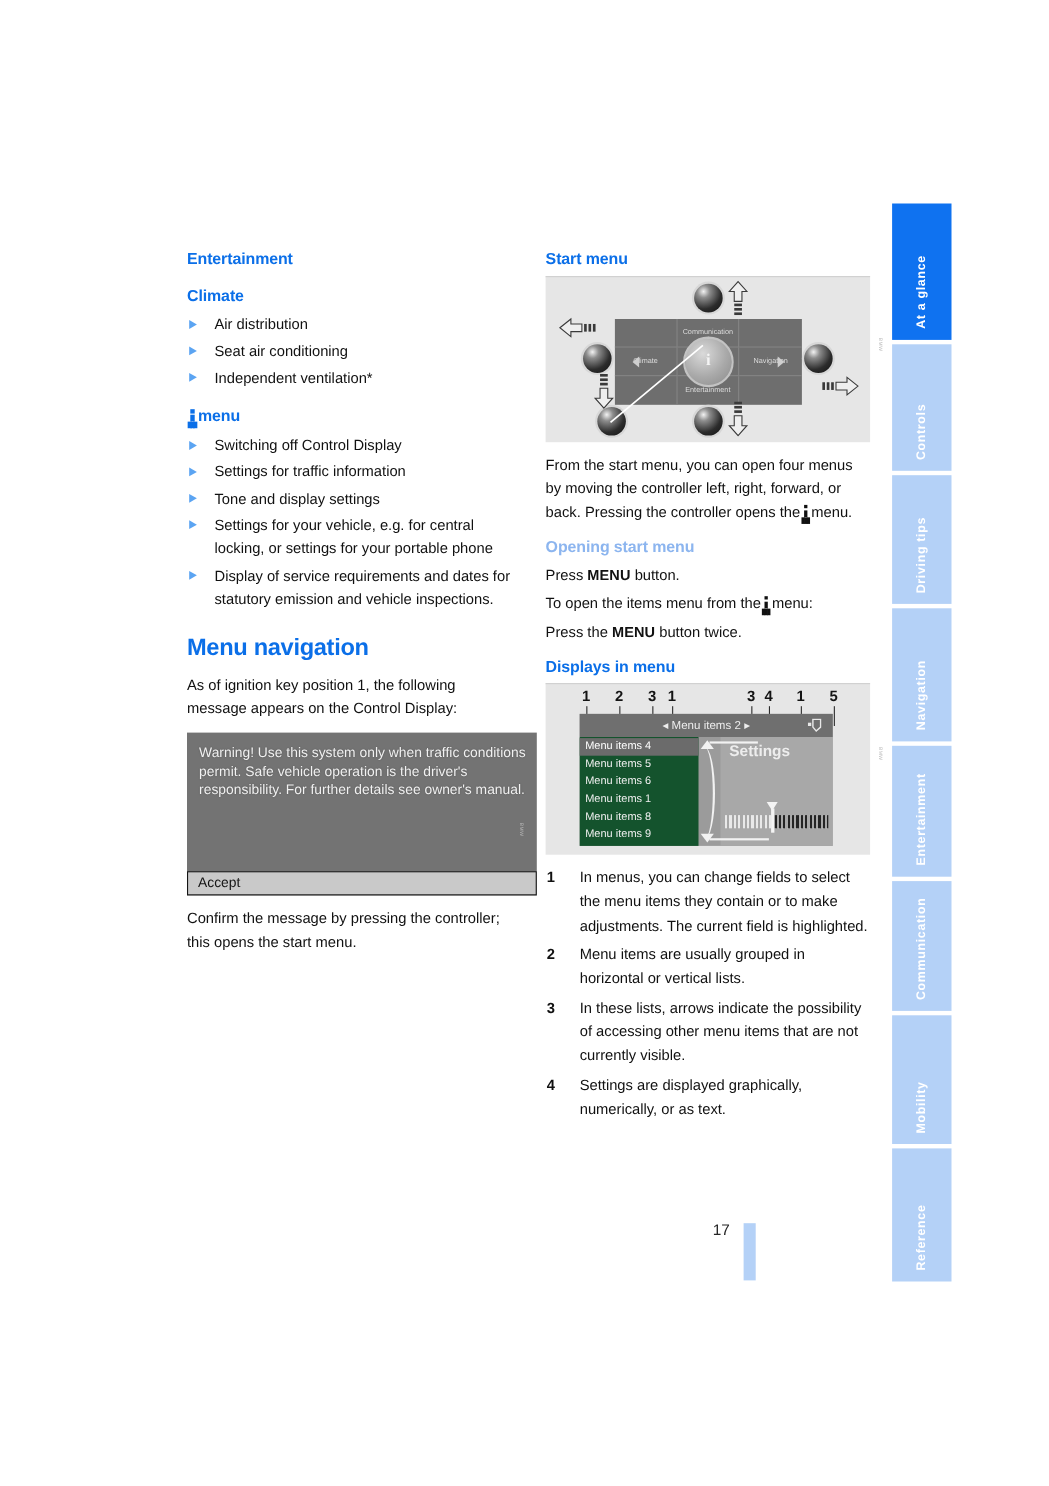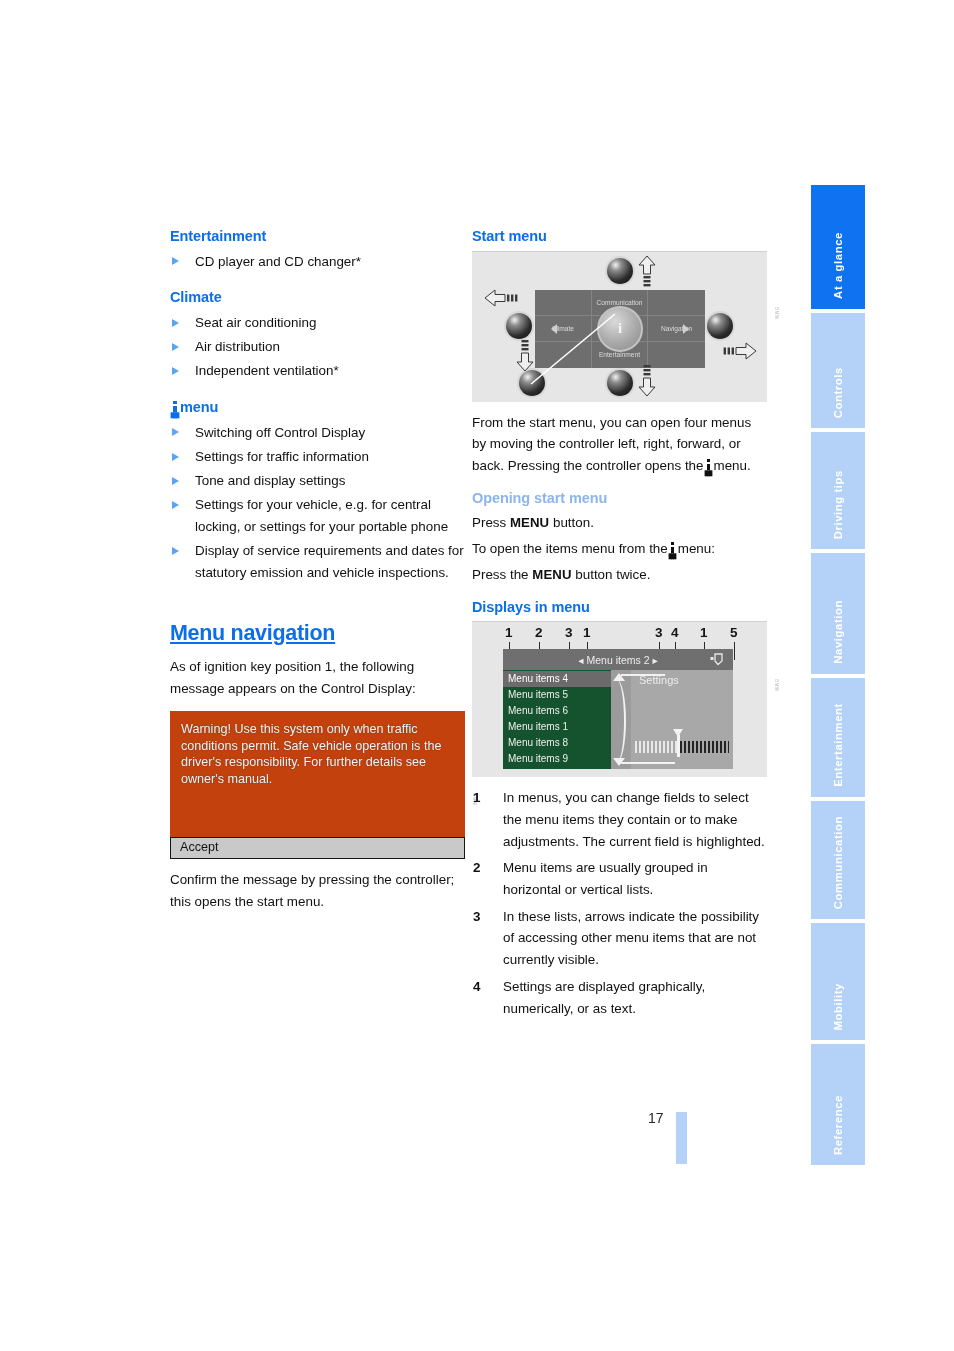--- a/index.html
+++ b/index.html
@@ -16,41 +16,41 @@
     overflow: hidden;
   }
 
   
   .col {
     position: absolute;
     top: 228px;
     width: 295px;
   }
   .col-left  { left: 170px; }
-  .col-right { left: 472px; }
+  .col-right { left: 496px; }
 
   
   .h-blue {
     color: #0b6fe8;
     font-size: 14.5px;
     font-weight: bold;
     letter-spacing: -0.1px;
     margin: 0 0 6px 0;
     line-height: 1.15;
   }
   .h-blue.light { color: #8cb5ef; }
   .h-section {
     color: #0b6fe8;
     font-size: 21.5px;
     font-weight: bold;
     letter-spacing: -0.3px;
     margin: 0 0 11px 0;
     line-height: 1.1;
   }
-  .gap-top { margin-top: 38px; text-decoration: underline; }
+  .gap-top { margin-top: 21px; }
   .gap-top-s { margin-top: 17px; }
   .gap-top-xs { margin-top: 13px; }
 
   
   ul.bullets {
     list-style: none;
     margin: 0;
     padding: 0;
   }
   ul.bullets li {
@@ -138,23 +138,23 @@
     font-size: 4.6px;
     color: #b9b9b9;
     letter-spacing: 0.4px;
     writing-mode: vertical-rl;
     white-space: nowrap;
     font-family: "Liberation Sans", sans-serif;
   }
 
   
   .warn-screen {
-    width: 295px;
+    width: 318px;
     height: 148px;
-    background: #c2410c;
+    background: #737373;
     position: relative;
     box-sizing: border-box;
     padding-left: 46px;
   }
   .warn-text {
     position: absolute;
     left: 11px; top: 10px; right: 10px;
     color: #f2f2f2;
     font-size: 12.6px;
     line-height: 1.33;
@@ -282,23 +282,24 @@
   }
   .dim-item.sel { background: #6b6b6b; color: #fff; }
   .dim-right {
     position: absolute;
     left: 128px; top: 21px;
     width: 102px; height: 99px;
     background: #a8a8a8;
   }
   .dim-settings {
     color: #ededed;
-    font-size: 11px;
+    font-size: 14px;
     padding: 4px 0 0 8px;
     white-space: nowrap;
+    font-weight: bold;
   }
   .dim-bar {
     position: absolute;
     left: 4px; bottom: 16px;
     width: 94px; height: 12px;
     background: repeating-linear-gradient(90deg,
       #e9e9e9 0px, #e9e9e9 2px, #a8a8a8 2px, #a8a8a8 4px);
   }
   .dim-bar-dark {
     position: absolute;
@@ -396,35 +397,31 @@
   .tab:not(.active) .tab-label { color: #ffffff; }
   .tab-sep { height: 4px; background: #ffffff; }
 </style>
 </head>
 <body>
 
 <div class="col col-left">
 
   <h3 class="h-blue">Entertainment</h3>
   <ul class="bullets">
-    <li>
-      <span class="tri"></span>
-      <span>CD player and CD changer*</span>
-    </li>
   </ul>
 
   <h3 class="h-blue gap-top-s">Climate</h3>
   <ul class="bullets">
     <li>
       <span class="tri"></span>
+      <span>Air distribution</span>
+    </li>
+    <li>
+      <span class="tri"></span>
       <span>Seat air conditioning</span>
-    </li>
-    <li>
-      <span class="tri"></span>
-      <span>Air distribution</span>
     </li>
     <li>
       <span class="tri"></span>
       <span>Independent ventilation*</span>
     </li>
   </ul>
 
   <h3 class="h-blue gap-top-s">
     <span class="iglyph blue"></span><span>menu</span>
   </h3>

